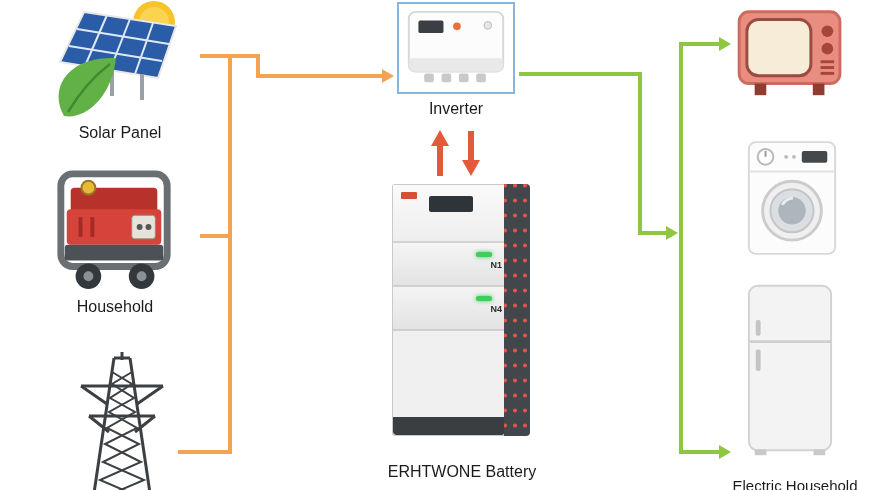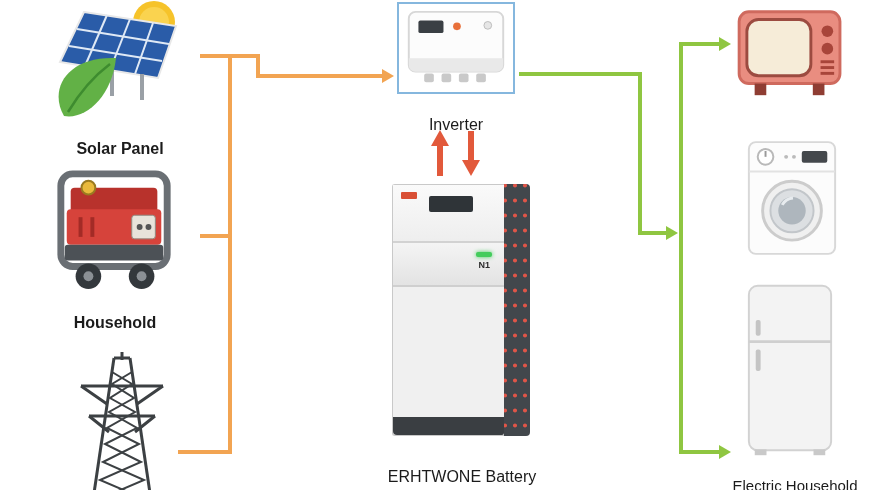--- a/index.html
+++ b/index.html
@@ -6,26 +6,26 @@
   .canvas {
     position: relative;
     width: 871px;
     height: 490px;
     background: #ffffff;
     overflow: hidden;
     font-family: "Liberation Sans", sans-serif;
     color: #1b1b1b;
   }
   .abs { position: absolute; }
-  .node { position: absolute; text-align: center; font-weight: bold; }
+  .node { position: absolute; text-align: center; }
   .node svg { display: block; margin: 0 auto; }
   .node-label {
     font-size: 16px;
     color: #1b1b1b;
-    margin-top: 20px;
+    margin-top: 4px;
     text-align: center;
     white-space: nowrap;
   }
 
   
   .line { position: absolute; }
   .line.orange { background: var(--source-line, #f2a452); }
   .line.green  { background: var(--load-line, #8fc641); }
   .line.red    { background: var(--flow-line, #e2593b); }
 
@@ -87,21 +87,21 @@
     background: linear-gradient(#f4f4f4, #e3e3e3);
     border-bottom: 2px solid #cfcfcf;
     position: relative;
   }
   .bat-led {
     position: absolute; right: 12px; top: 9px;
     width: 16px; height: 5px; border-radius: 2px;
     background: #43cc5c; box-shadow: 0 0 4px #43cc5c;
   }
   .bat-mod-label {
-    position: absolute; right: 14px; top: 17px;
+    position: absolute; right: 2px; top: 17px;
     font-size: 9px; font-weight: bold; color: #2c2c2c;
   }
   .bat-base { height: 18px; background: #3a3e42; border-radius: 0 0 2px 4px; margin-top: auto; }
   .bat-side {
     width: 26px;
     border-radius: 0 4px 4px 0;
     background-color: #42474c;
     background-image: radial-gradient(circle, #e05548 1.6px, rgba(0,0,0,0) 2.3px);
     background-size: 10px 15px;
     background-position: 6px 9px;
@@ -211,25 +211,29 @@
   <div class="battery">
     <div class="bat-main">
       <div class="bat-top">
         <div class="bat-logo"></div>
         <div class="bat-screen"></div>
       </div>
       <div class="bat-module">
         <div class="bat-led"></div>
         <div class="bat-mod-label">N1</div>
       </div>
+      <div class="bat-module">
+        <div class="bat-led"></div>
+        <div class="bat-mod-label">N4</div>
+      </div>
       <div class="bat-base"></div>
     </div>
     <div class="bat-side"></div>
   </div>
-  <div class="node-label abs" style="left:362px; top:448px; width:200px;">ERHTWONE Battery</div>
+  <div class="node-label abs" style="left:362px; top:459px; width:200px;">ERHTWONE Battery</div>
 
   <div class="line green" style="left:519px; top:72px; width:123px; height:4px;"></div>
   <div class="line green" style="left:638px; top:72px; width:4px; height:163px;"></div>
   <div class="line green" style="left:638px; top:231px; width:30px; height:4px;"></div>
   <div class="arrowhead right green" style="left:666px; top:226px;"></div>
   <div class="line green" style="left:679px; top:42px; width:4px; height:412px;"></div>
   <div class="line green" style="left:679px; top:42px; width:42px; height:4px;"></div>
   <div class="arrowhead right green" style="left:719px; top:37px;"></div>
   <div class="line green" style="left:679px; top:450px; width:42px; height:4px;"></div>
   <div class="arrowhead right green" style="left:719px; top:445px;"></div>

